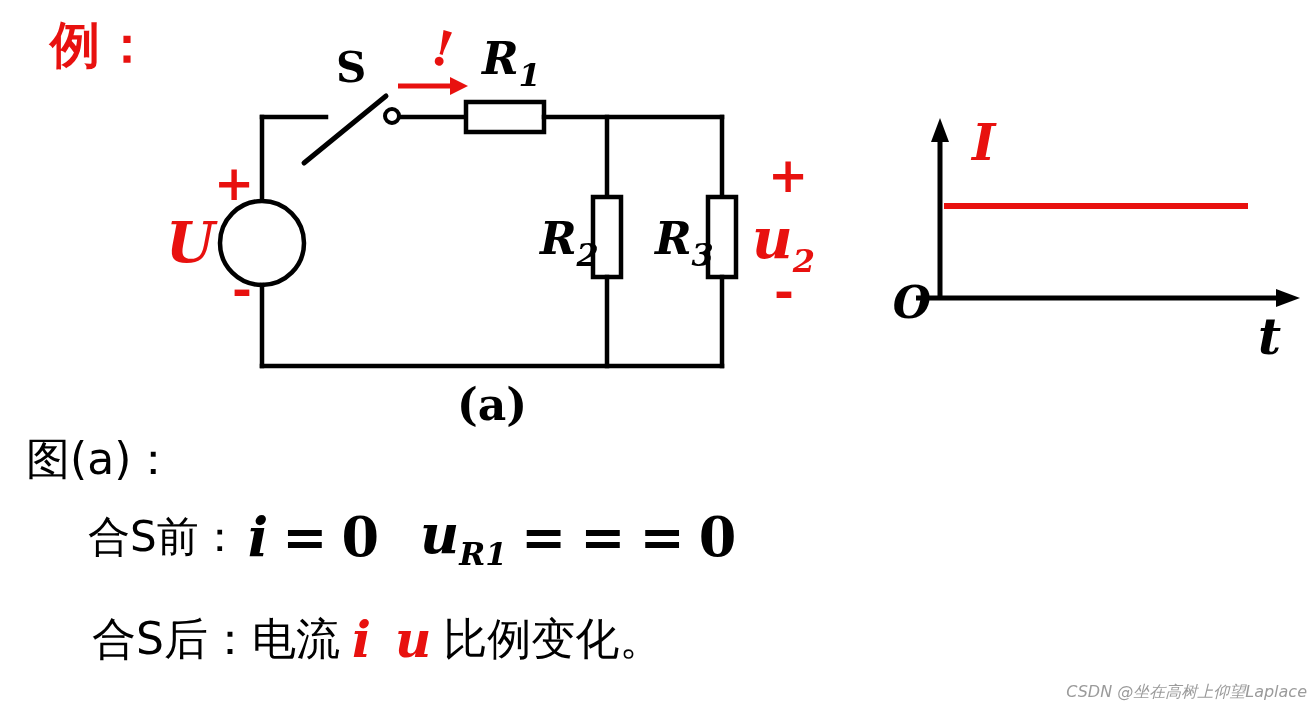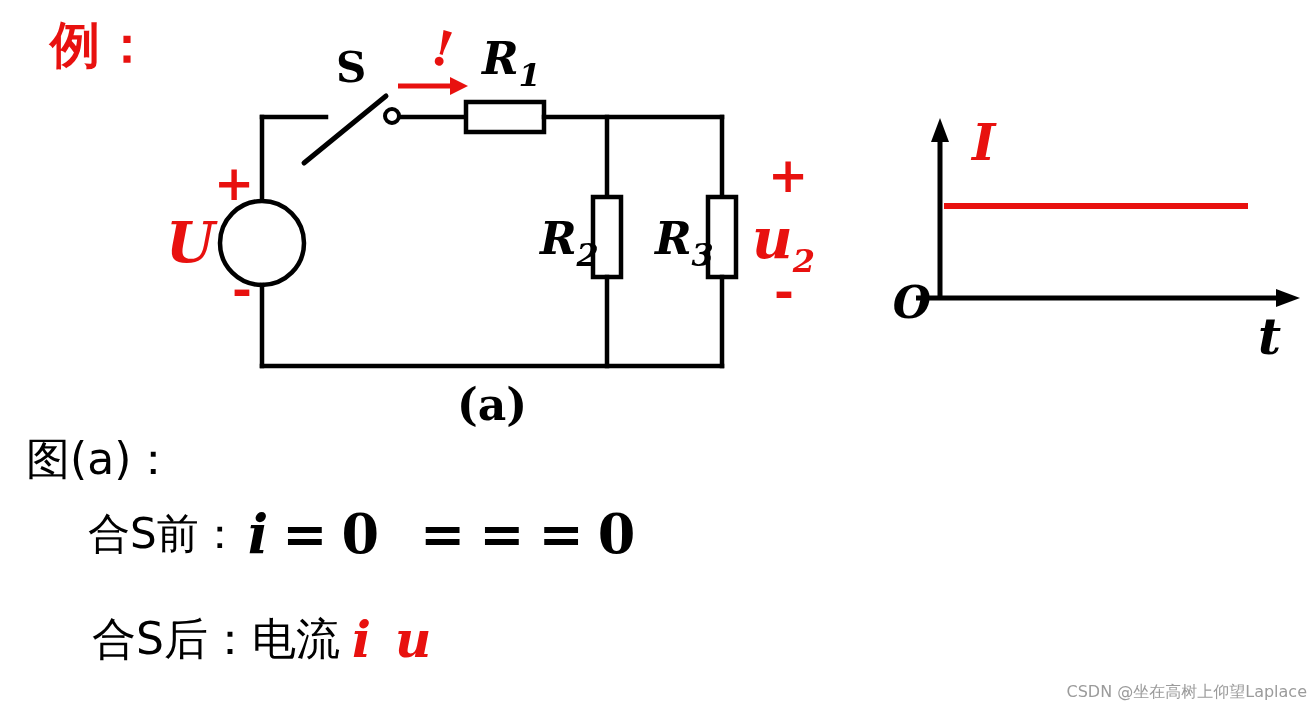--- a/index.html
+++ b/index.html
@@ -40,21 +40,21 @@
   .line-before { position:absolute; left:88px; top:502px; display:flex; align-items:center; white-space:nowrap; }
   .cn { font-size:42px; color:#000; }
   .m  { font-family:"DejaVu Serif","Liberation Serif",serif; font-weight:bold; font-size:54px; color:#000; margin:0 7px; }
   .it { font-style:italic; }
   .gap { margin-right:34px; }
   .m sub { font-size:0.58em; font-style:italic; }
 
   .line-after { position:absolute; left:92px; top:610px; display:flex; align-items:flex-end; white-space:nowrap; font-size:44px; color:#000; }
   .redvar { color:var(--red); font-family:"DejaVu Serif","Liberation Serif",serif; font-style:italic; font-weight:bold; font-size:50px; margin:0 12px; }
 
-  .watermark { position:absolute; right:8px; top:682px; font-size:16px; color:#9b9b9b; }
+  .watermark { position:absolute; right:8px; top:682px; font-size:16px; color:#9b9b9b;font-style:italic; }
 </style>
 </head>
 <body>
 
 <div class="stage">
 
   <div class="title">例：</div>
 
   <svg class="diagram-svg" width="1315" height="430" viewBox="0 0 1315 430">
 
@@ -112,26 +112,28 @@
     <text class="axvar" x="1258" y="354">t</text>
   </svg>
 
   <div class="fig-ref">图(a)：</div>
 
   <div class="line-before">
     <span class="cn">合S前：</span>
     <span class="m it">i</span>
     <span class="m">=</span>
     <span class="m gap">0</span>
+    <span class="m it"><span>u</span><sub>R1</sub></span>
     <span class="m">=</span>
     <span class="m">=</span>
     <span class="m">=</span>
     <span class="m">0</span>
   </div>
 
   <div class="line-after">
     <span>合S后：电流</span>
     <span class="redvar">i</span>
     <span class="redvar">u</span>
+    <span>比例变化。</span>
   </div>
 
   <div class="watermark">CSDN @坐在高树上仰望Laplace</div>
 </div>
 
 </body></html>

